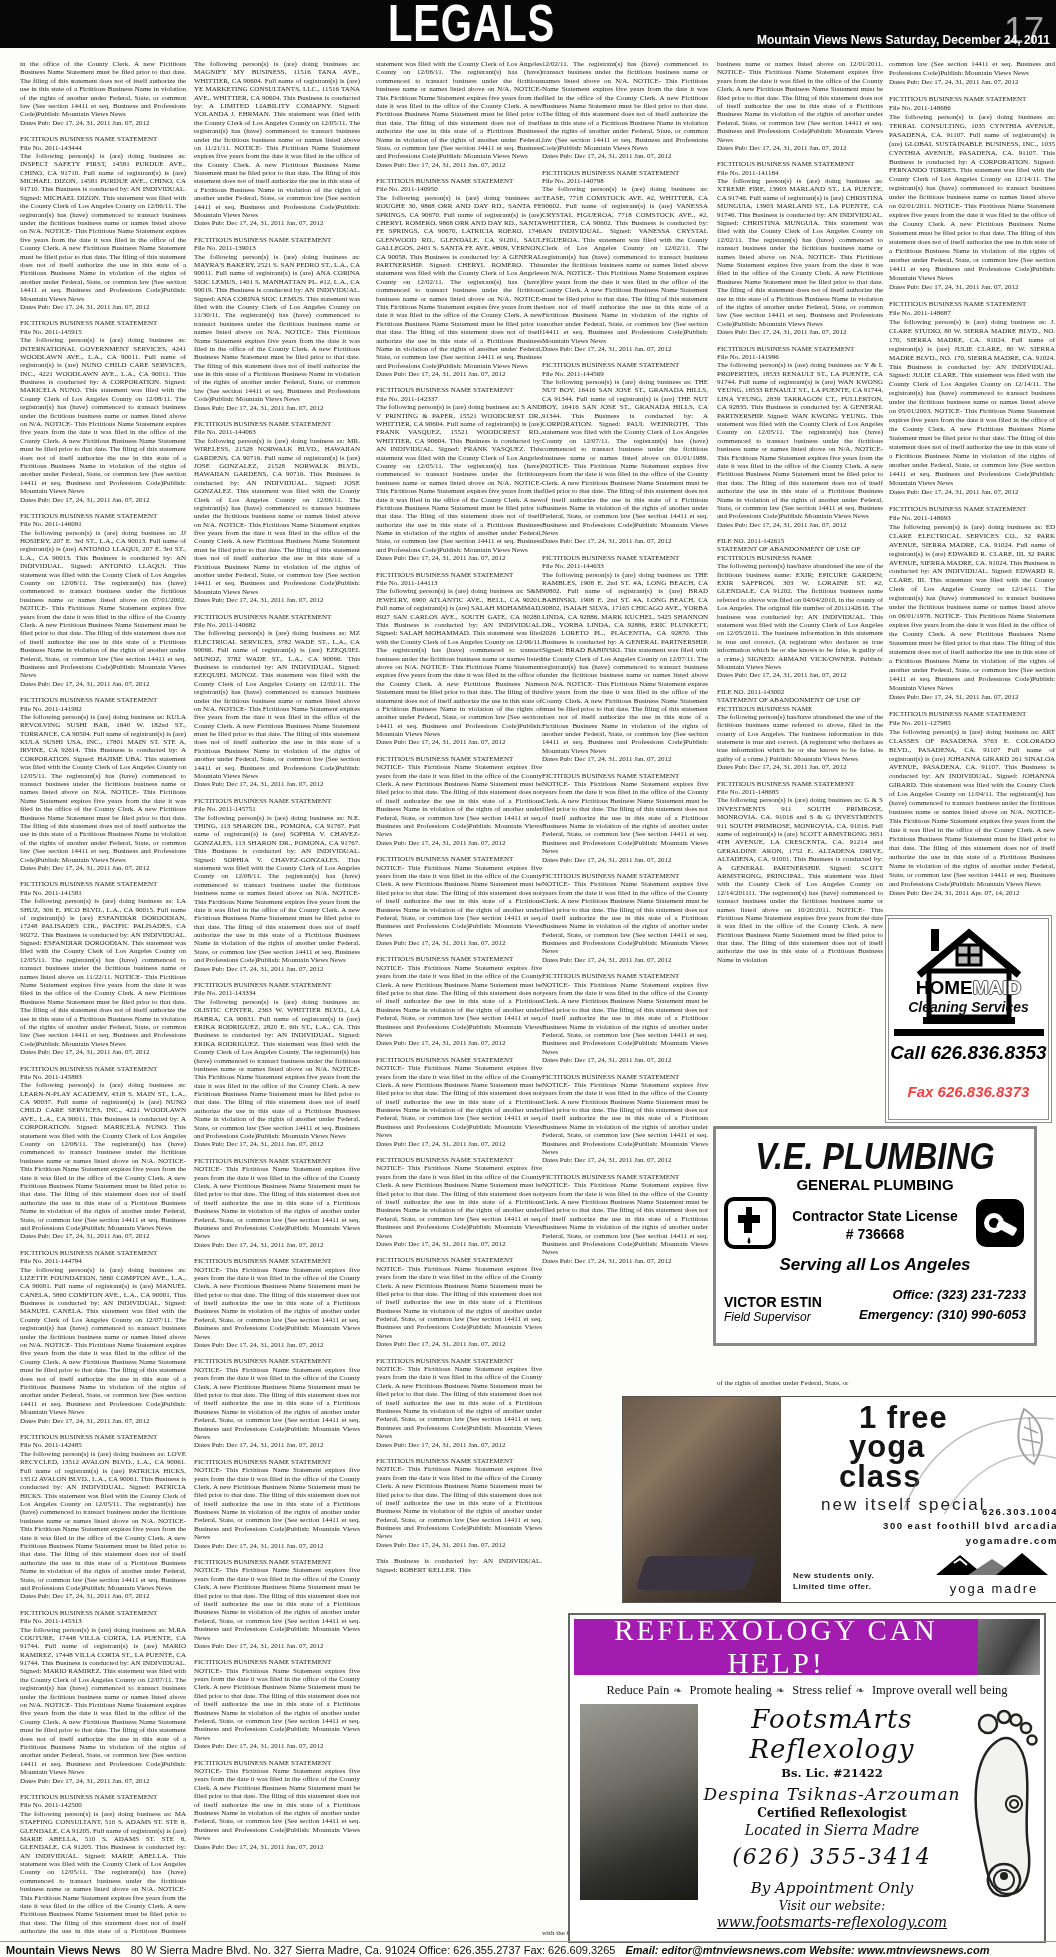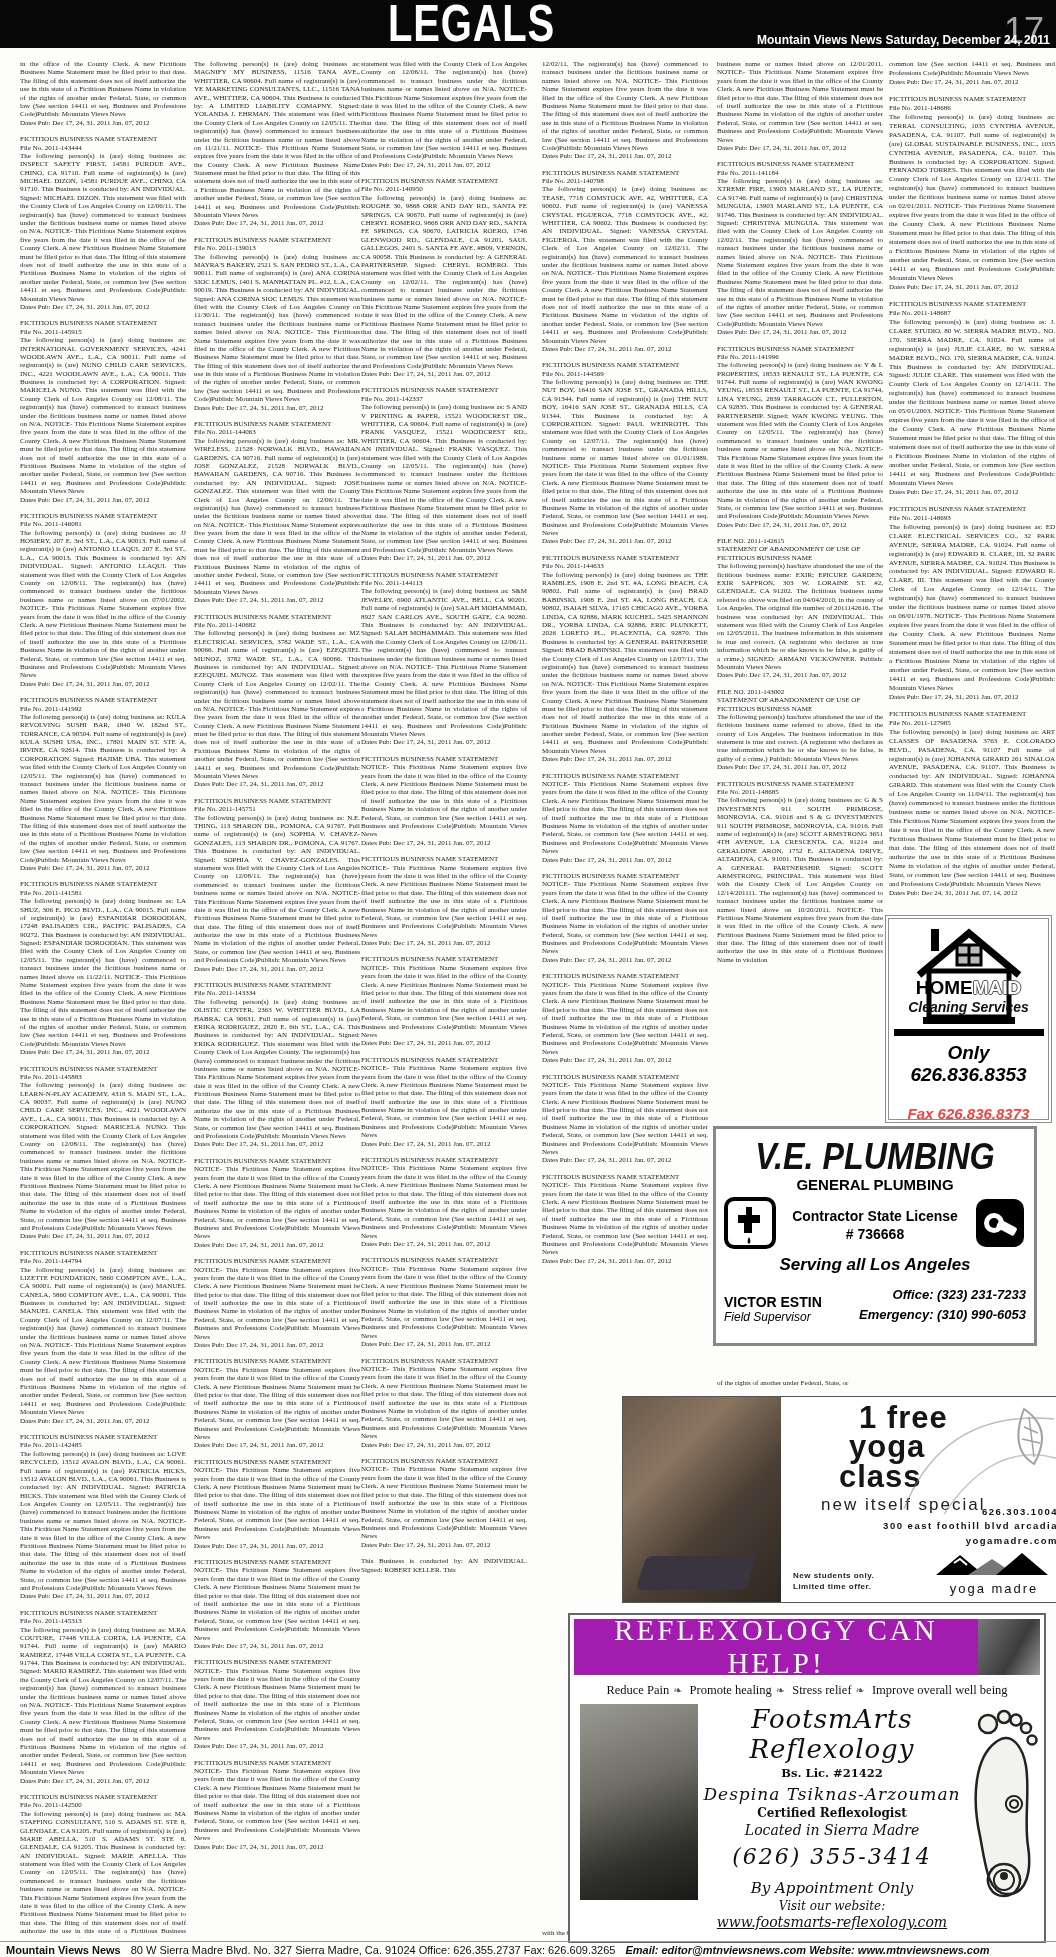--- a/index.html
+++ b/index.html
@@ -217,21 +217,21 @@
         <div class="n-line">FICTITIOUS BUSINESS NAME STATEMENT</div>
         <div class="n-body">NOTICE- This Fictitious Name Statement expires five years from the date it was filed in the office of the County Clerk. A new Fictitious Business Name Statement must be filed prior to that date. The filing of this statement does not of itself authorize the use in this state of a Fictitious Business Name in violation of the rights of another under Federal, State, or common law (See section 14411 et seq. Business and Professions Code)Publish: Mountain Views News</div>
         <div class="n-line">Dates Pub: Dec 17, 24, 31, 2011 Jan. 07, 2012</div>
       </div>
       <div class="notice">
         <div class="n-line">FICTITIOUS BUSINESS NAME STATEMENT</div>
         <div class="n-body">NOTICE- This Fictitious Name Statement expires five years from the date it was filed in the office of the County Clerk. A new Fictitious Business Name Statement must be filed prior to that date. The filing of this statement does not of itself authorize the use in this state of a Fictitious Business Name in violation of the rights of another under Federal, State, or common law (See section 14411 et seq. Business and Professions Code)Publish: Mountain Views News</div>
         <div class="n-line">Dates Pub: Dec 17, 24, 31, 2011 Jan. 07, 2012</div>
       </div>
     </div>
-  <div class="col" style="left:361px;height:1878px;">
+  <div class="col" style="left:376px;height:1878px;">
       <div class="notice">
         <div class="n-body">statement was filed with the County Clerk of Los Angeles County on 12/06/11. The registrant(s) has (have) commenced to transact business under the fictitious business name or names listed above on N/A. NOTICE- This Fictitious Name Statement expires five years from the date it was filed in the office of the County Clerk. A new Fictitious Business Name Statement must be filed prior to that date. The filing of this statement does not of itself authorize the use in this state of a Fictitious Business Name in violation of the rights of another under Federal, State, or common law (See section 14411 et seq. Business and Professions Code)Publish: Mountain Views News</div>
         <div class="n-line">Dates Pub: Dec 17, 24, 31, 2011 Jan. 07, 2012</div>
       </div>
       <div class="notice">
         <div class="n-line">FICTITIOUS BUSINESS NAME STATEMENT</div>
         <div class="n-line">File No. 2011-140950</div>
         <div class="n-body">The following person(s) is (are) doing business as: ROUGHE 30, 9868 ORR AND DAY RD., SANTA FE SPRINGS, CA 90670. Full name of registrant(s) is (are) CHERYL ROMERO, 9868 ORR AND DAY RD., SANTA FE SPRINGS, CA 90670, LATRICIA ROERO, 1746 GLENWOOD RD., GLENDALE, CA 91201, SAUL GALLEGOS, 2401 S. SANTA FE AVE. #B09, VERNON, CA 90058. This Business is conducted by: A GENERAL PARTNERSHIP. Signed: CHERYL ROMERO. This statement was filed with the County Clerk of Los Angeles County on 12/02/11. The registrant(s) has (have) commenced to transact business under the fictitious business name or names listed above on N/A. NOTICE- This Fictitious Name Statement expires five years from the date it was filed in the office of the County Clerk. A new Fictitious Business Name Statement must be filed prior to that date. The filing of this statement does not of itself authorize the use in this state of a Fictitious Business Name in violation of the rights of another under Federal, State, or common law (See section 14411 et seq. Business and Professions Code)Publish: Mountain Views News</div>
         <div class="n-line">Dates Pub: Dec 17, 24, 31, 2011 Jan. 07, 2012</div>
       </div>
@@ -395,21 +395,21 @@
       <div class="notice">
         <div class="n-line">FICTITIOUS BUSINESS NAME STATEMENT</div>
         <div class="n-line">File No. 2011-148693</div>
         <div class="n-body">The following person(s) is (are) doing business as: ED CLARE ELECTRICAL SERVICES CO., 32 PARK AVENUE, SIERRA MADRE, CA. 91024. Full name of registrant(s) is (are) EDWARD R. CLARE, III, 32 PARK AVENUE, SIERRA MADRE, CA. 91024. This Business is conducted by: AN INDIVIDUAL. Signed: EDWARD R. CLARE, III. This statement was filed with the County Clerk of Los Angeles County on 12/14/11. The registrant(s) has (have) commenced to transact business under the fictitious business name or names listed above on 06/01/1978. NOTICE- This Fictitious Name Statement expires five years from the date it was filed in the office of the County Clerk. A new Fictitious Business Name Statement must be filed prior to that date. The filing of this statement does not of itself authorize the use in this state of a Fictitious Business Name in violation of the rights of another under Federal, State, or common law (See section 14411 et seq. Business and Professions Code)Publish: Mountain Views News</div>
         <div class="n-line">Dates Pub: Dec 17, 24, 31, 2011 Jan. 07, 2012</div>
       </div>
       <div class="notice">
         <div class="n-line">FICTITIOUS BUSINESS NAME STATEMENT</div>
         <div class="n-line">File No. 2011-127985</div>
         <div class="n-body">The following person(s) is (are) doing business as: ART CLASSES OF PASADENA 3763 E. COLORADO BLVD., PASADENA, CA. 91107 Full name of registrant(s) is (are) JOHANNA GIRARD 261 SINALOA AVENUE, PASADENA, CA. 91107. This Business is conducted by: AN INDIVIDUAL. Signed: JOHANNA GIRARD. This statement was filed with the County Clerk of Los Angeles County on 11/04/11. The registrant(s) has (have) commenced to transact business under the fictitious business name or names listed above on N/A. NOTICE- This Fictitious Name Statement expires five years from the date it was filed in the office of the County Clerk. A new Fictitious Business Name Statement must be filed prior to that date. The filing of this statement does not of itself authorize the use in this state of a Fictitious Business Name in violation of the rights of another under Federal, State, or common law (See section 14411 et seq. Business and Professions Code)Publish: Mountain Views News</div>
-        <div class="n-line">Dates Pub: Dec 24, 31, 2011 Jul. 07,  14, 2012</div>
+        <div class="n-line">Dates Pub: Dec 24, 31, 2011 Apr. 07,  14, 2012</div>
       </div>
     </div>
 
   <div class="fragment" style="left:717px;top:1379px;width:175px;">of the rights of another under Federal, State, or</div>
   <div class="fragment" style="left:542px;top:1929px;width:250px;">with the County Clerk of Los Angeles County on</div>
 
   <div class="ad ad-homemaid">
     <div class="hm-house">
       <svg width="120" height="108" viewBox="0 0 120 108">
         <polyline points="10,52 60,10 110,52" fill="none" stroke="#000" stroke-width="7"></polyline>
@@ -417,21 +417,21 @@
         <rect x="20" y="48" width="80" height="46" fill="none" stroke="#000" stroke-width="5"></rect>
         <rect x="48" y="22" width="24" height="20" fill="#bbb" stroke="#000" stroke-width="3"></rect>
         <line x1="60" y1="22" x2="60" y2="42" stroke="#000" stroke-width="3"></line>
         <line x1="48" y1="32" x2="72" y2="32" stroke="#000" stroke-width="3"></line>
         <rect x="14" y="94" width="92" height="7" fill="#000"></rect>
       </svg>
     </div>
     <div class="hm-brand"><span class="solid">HOME</span><span class="outline">MAID</span></div>
     <div class="hm-tag">Cleaning Services</div>
     <div class="hm-bar"></div>
-    <div class="hm-call">Only 626.836.8353</div>
+    <div class="hm-call">Call 626.836.8353</div>
     <div class="hm-fax">Fax 626.836.8373</div>
   </div>
 
   <div class="ad ad-plumbing">
     <div class="vp-title">V.E. PLUMBING</div>
     <div class="vp-sub">GENERAL PLUMBING</div>
     <div class="vp-mid">
       <span>
         <svg width="52" height="52" viewBox="0 0 52 52">
           <rect x="2" y="2" width="48" height="48" rx="8" fill="none" stroke="#000" stroke-width="4"></rect>

